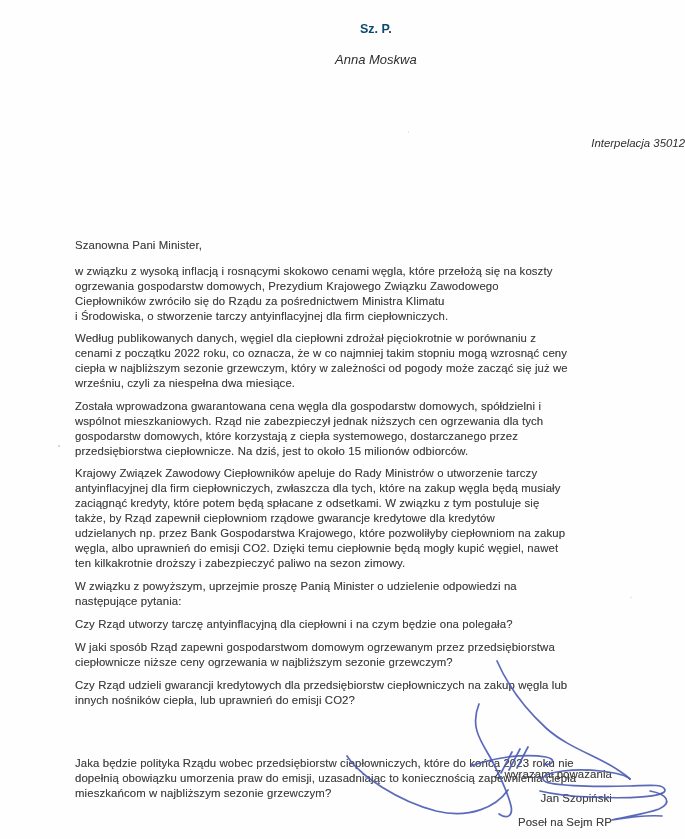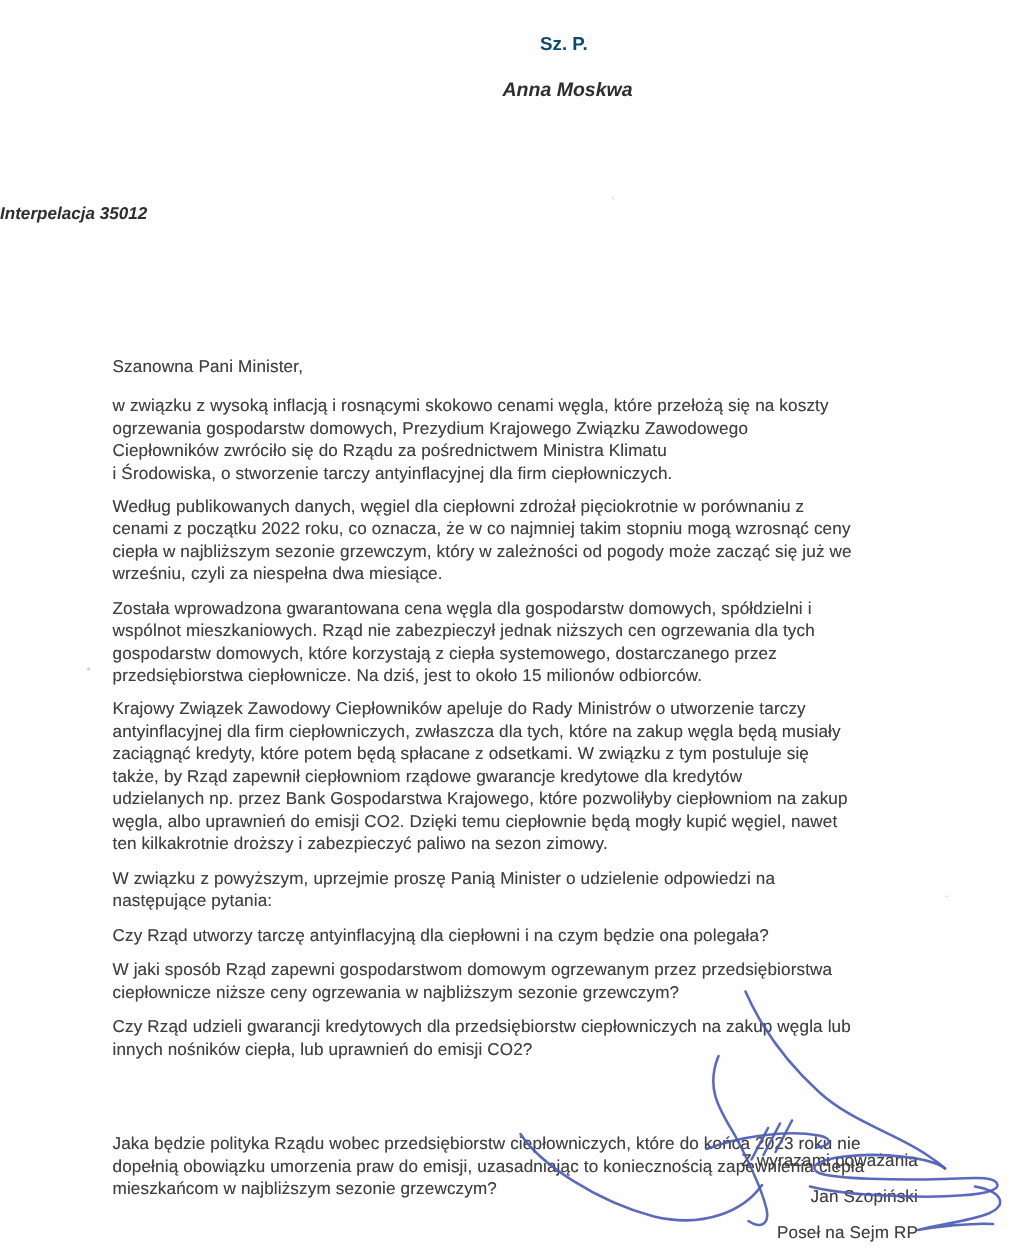--- a/index.html
+++ b/index.html
@@ -3,23 +3,23 @@
 <meta charset="utf-8">
 <style>
   html,body{margin:0;padding:0;background:#ffffff;}
   .page{
     position:relative;width:685px;height:839px;background:#fefefe;overflow:hidden;
     font-family:"Liberation Sans",sans-serif;color:#3f3f3f;
   }
   .abs{position:absolute;}
   .szp{left:312px;top:22px;font-weight:bold;font-size:12.5px;color:#0c4a6e;margin-left:48px;}
   .recipient{left:335px;top:52px;}
-  .r-name{font-style:italic;font-weight:bold;font-size:13px;color:#2e2e2e;margin-bottom:2px;}
+  .r-name{font-style:italic;font-weight:normal;font-size:13px;color:#2e2e2e;margin-bottom:2px;}
   .r-title{font-family:"Liberation Serif",serif;font-style:italic;font-weight:bold;font-size:15.5px;color:#2e2e2e;}
-  .subject{left:0;right:0;top:121px;text-align:left;font-style:italic;font-weight:bold;
+  .subject{left:0;right:0;top:121px;text-align:right;font-style:italic;font-weight:normal;
     font-size:11.4px;line-height:15px;color:#2e2e2e;white-space:pre-line;}
   .body-text{font-size:11.4px;line-height:15px;letter-spacing:0.1px;
     text-shadow:0 0 0.4px rgba(60,60,60,0.45);margin-top:46px;}
   .greeting{left:75px;top:192px;}
   .para{left:75px;white-space:pre-line;}
   .p1{top:218px}.p2{top:285px}.p3{top:353px}.p4{top:420px}.p5{top:533px}
   .q1{top:571px}.q2{top:594px}.q3{top:632px}.q4{top:710px}
   .closing{right:73px;top:721px;text-align:right;line-height:15px;}
   .c-val,.c-name{margin-bottom:9px;}
   .sig{position:absolute;left:0;top:0;width:685px;height:839px;pointer-events:none;}

